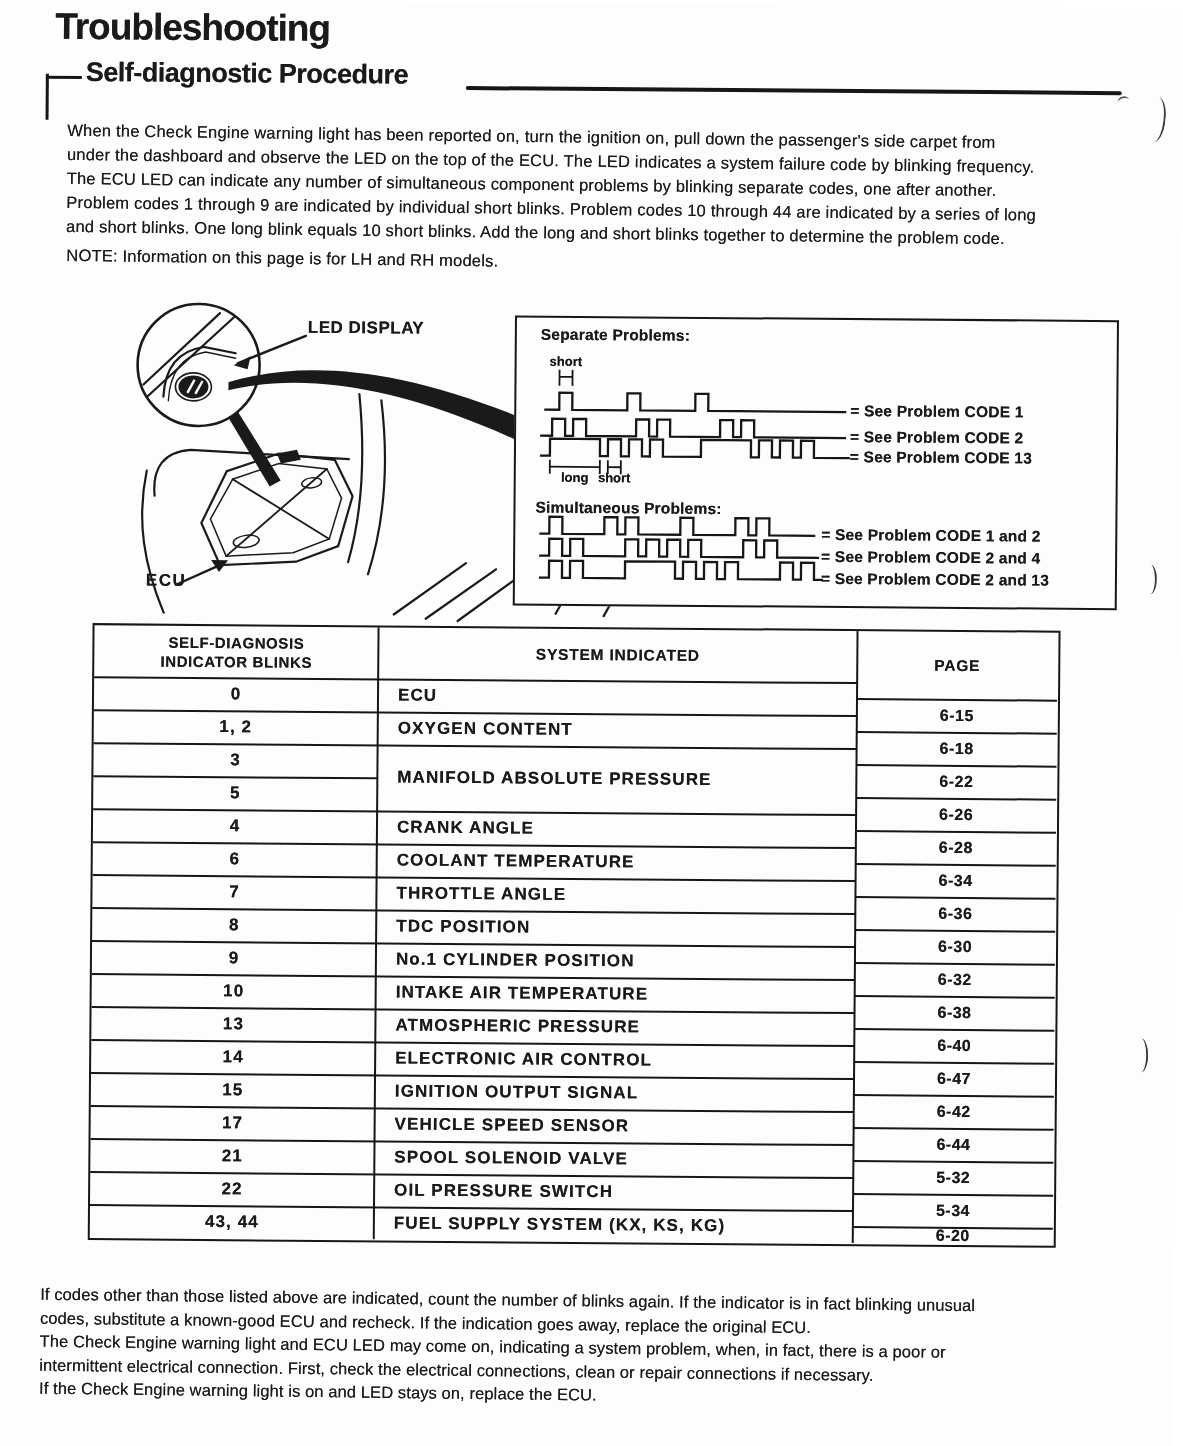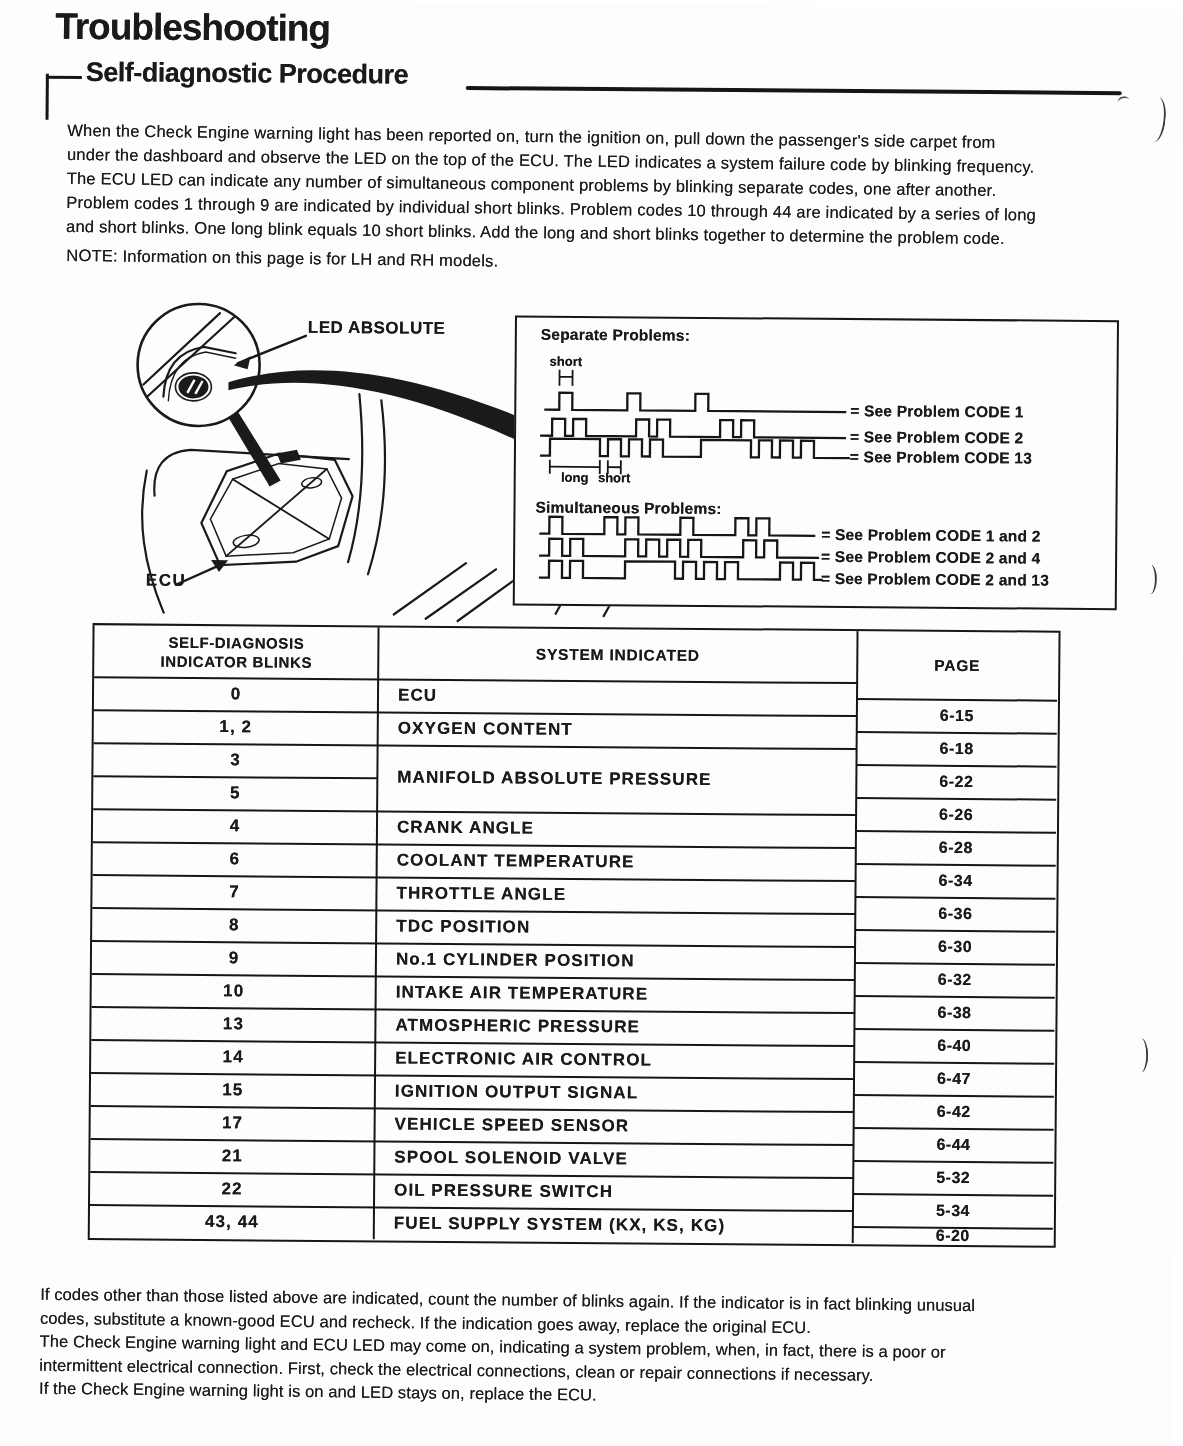--- a/index.html
+++ b/index.html
@@ -96,21 +96,21 @@
       <path d="M231,381 C300,360 390,362 518,412 L518,436 C392,380 300,372 231,389 Z"></path>
       <polygon points="231,416 241,411 284,479 273,485"></polygon>
       <polygon points="280,452 300,448 304,458 284,462"></polygon>
     </g>
     <g stroke="#ffffff" stroke-width="2.4">
       <line x1="190" y1="392" x2="197" y2="379"></line>
       <line x1="198" y1="393" x2="205" y2="380"></line>
     </g>
   </svg>
 
-  <div class="led-label">LED ABSOLUTE</div>
+  <div class="led-label">LED DISPLAY</div>
   <div class="ecu-label">ECU</div>
 
   <div class="blink-box" id="blinkBox">
     <div class="bh sep-h">Separate Problems:</div>
     <div class="bh sim-h">Simultaneous Problems:</div>
   <svg class="wave" viewBox="0 0 302 62" style="left: 28px; top: 36px; width: 302px; height: 62px;">
         <path d="M0,56 L15,56 L15,39 L28,39 L28,56 L83,56 L83,39 L96,39 L96,56 L151,56 L151,39 L164,39 L164,56 L302,56" class="w"></path>
         <line x1="15" y1="16" x2="15" y2="32"></line>
         <line x1="28" y1="16" x2="28" y2="32"></line>
         <line x1="15" y1="23" x2="28" y2="23"></line>

